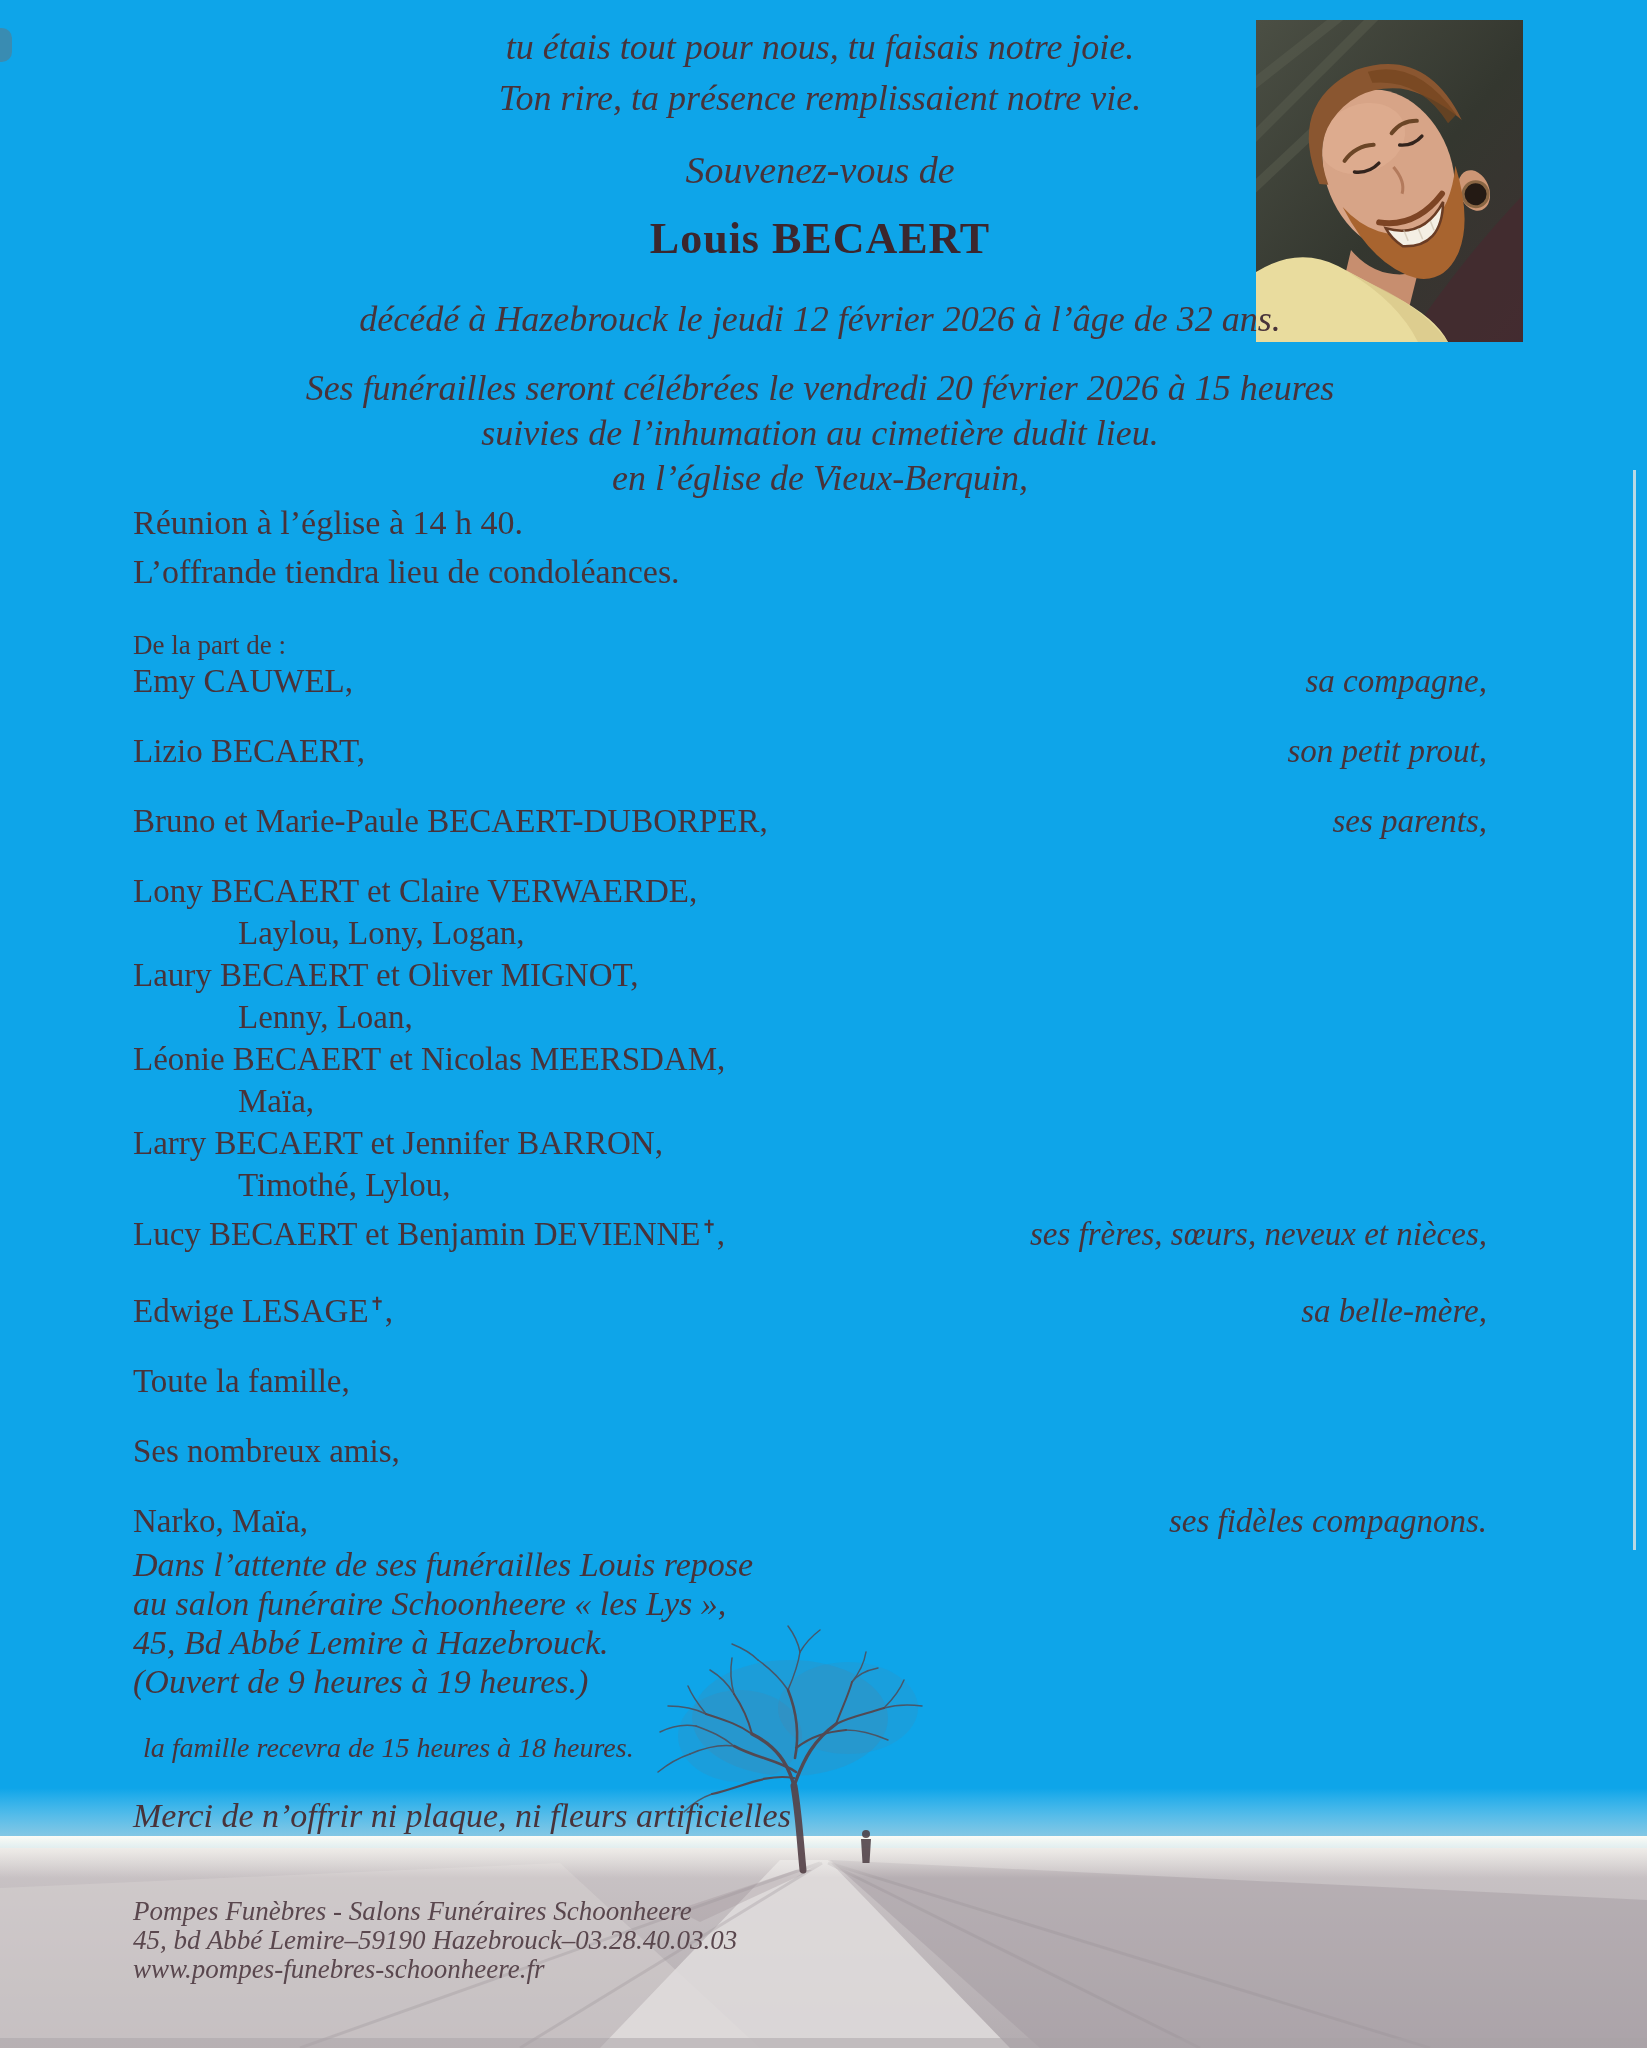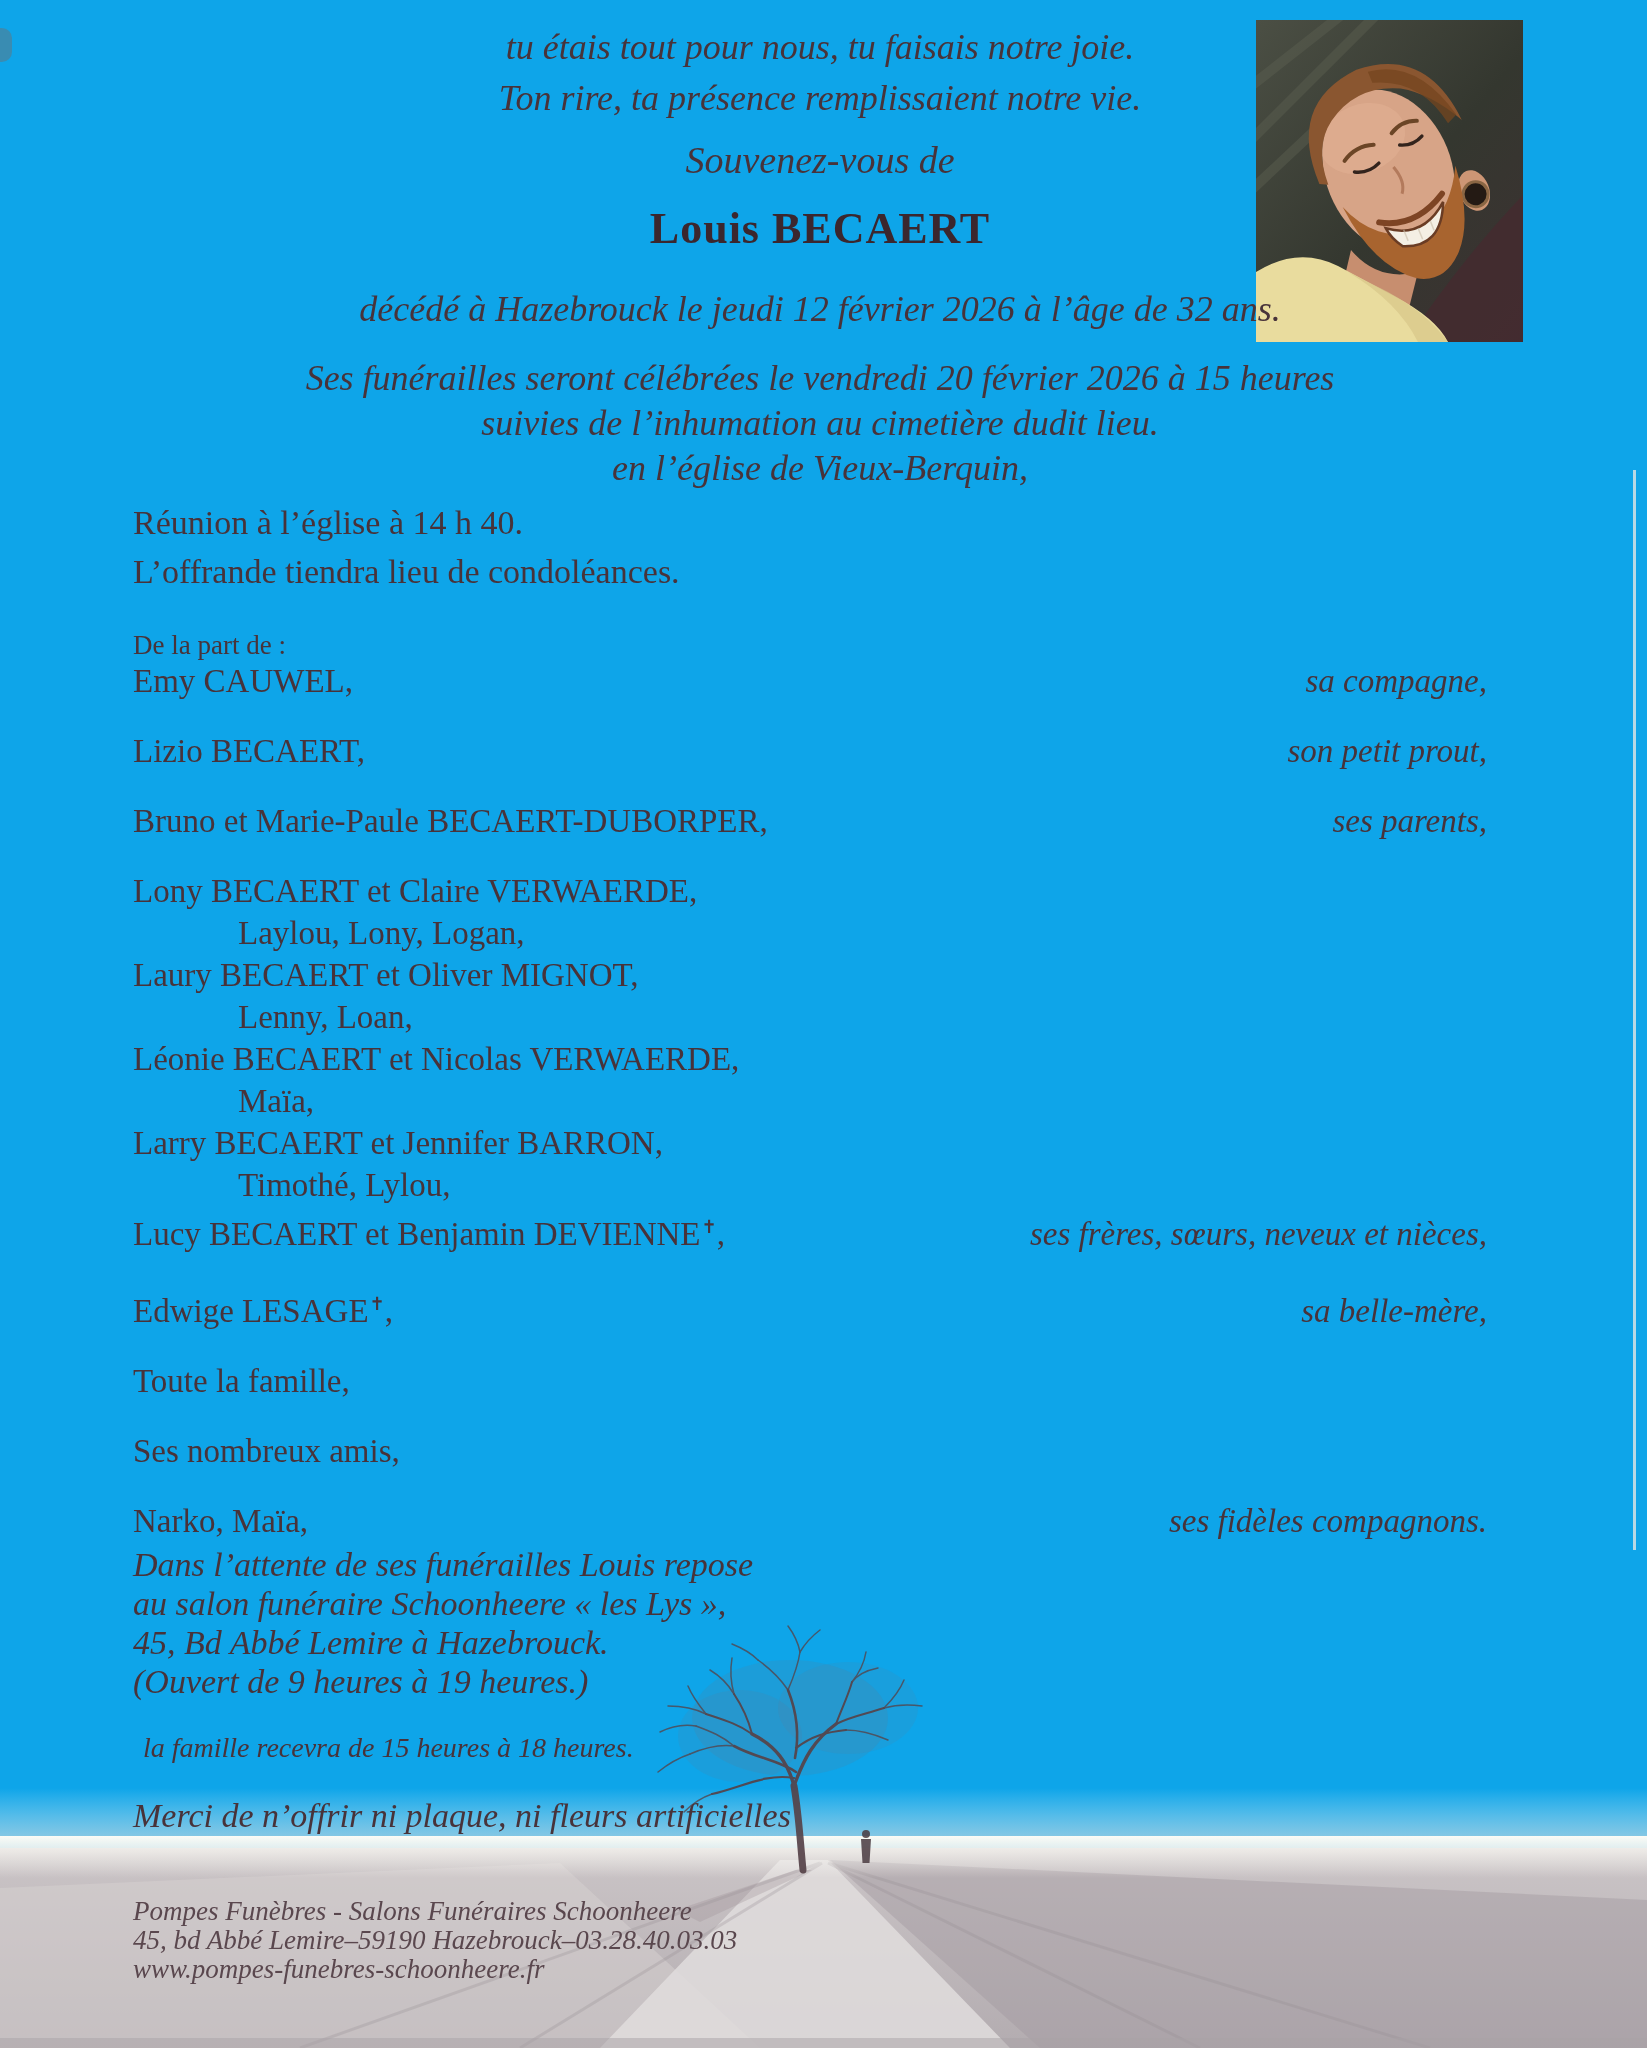--- a/index.html
+++ b/index.html
@@ -4,21 +4,21 @@
 <style>
   html,body{margin:0;padding:0;background:#8a8a8a;}
   .page{
     position:relative;width:1647px;height:2048px;margin:0 auto;
     background:#fdfcf6;overflow:hidden;
     font-family:"Liberation Serif","DejaVu Serif",serif;color:#48333a;
   }
   
   .header{position:absolute;top:22px;left:0;width:1640px;text-align:center;z-index:2;}
   .quote{font-style:italic;font-size:36px;line-height:51px;}
-  .remember{font-style:italic;font-size:38px;margin-top:14px;}
+  .remember{font-style:italic;font-size:38px;margin-top:24px;}
   .title{font-weight:bold;font-size:44px;line-height:74px;margin-top:10px;color:#3b272e;letter-spacing:1px;}
   .death{font-style:italic;font-size:36px;margin-top:22px;}
   .funeral{font-style:italic;font-size:36px;line-height:45px;margin-top:26px;}
   
   .meeting{position:absolute;top:498px;left:133px;font-size:34px;line-height:49px;z-index:2;}
   .fromlbl{position:absolute;top:630px;left:133px;font-size:27px;z-index:2;}
   .relatives{position:absolute;top:660px;left:133px;right:160px;z-index:2;}
   .group{margin-bottom:28px;}
   .row{display:flex;justify-content:space-between;align-items:baseline;font-size:33px;line-height:42px;}
   .row.indent .nm{padding-left:105px;}
@@ -208,21 +208,21 @@
         <div class="row indent">
           <span class="nm">Laylou, Lony, Logan,</span>
         </div>
         <div class="row">
           <span class="nm">Laury BECAERT et Oliver MIGNOT,</span>
         </div>
         <div class="row indent">
           <span class="nm">Lenny, Loan,</span>
         </div>
         <div class="row">
-          <span class="nm">Léonie BECAERT et Nicolas VERWAERDE,</span>
+          <span class="nm">Léonie BECAERT et Nicolas MEERSDAM,</span>
         </div>
         <div class="row indent">
           <span class="nm">Maïa,</span>
         </div>
         <div class="row">
           <span class="nm">Larry BECAERT et Jennifer BARRON,</span>
         </div>
         <div class="row indent">
           <span class="nm">Timothé, Lylou,</span>
         </div>

